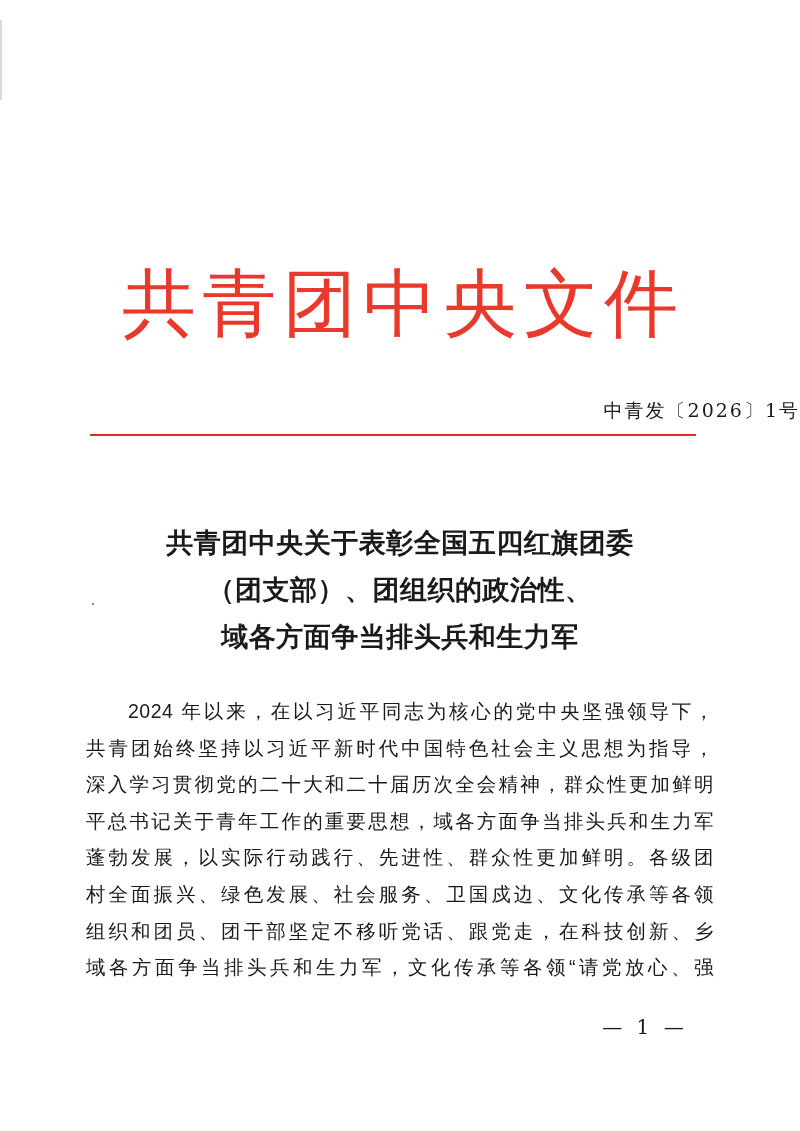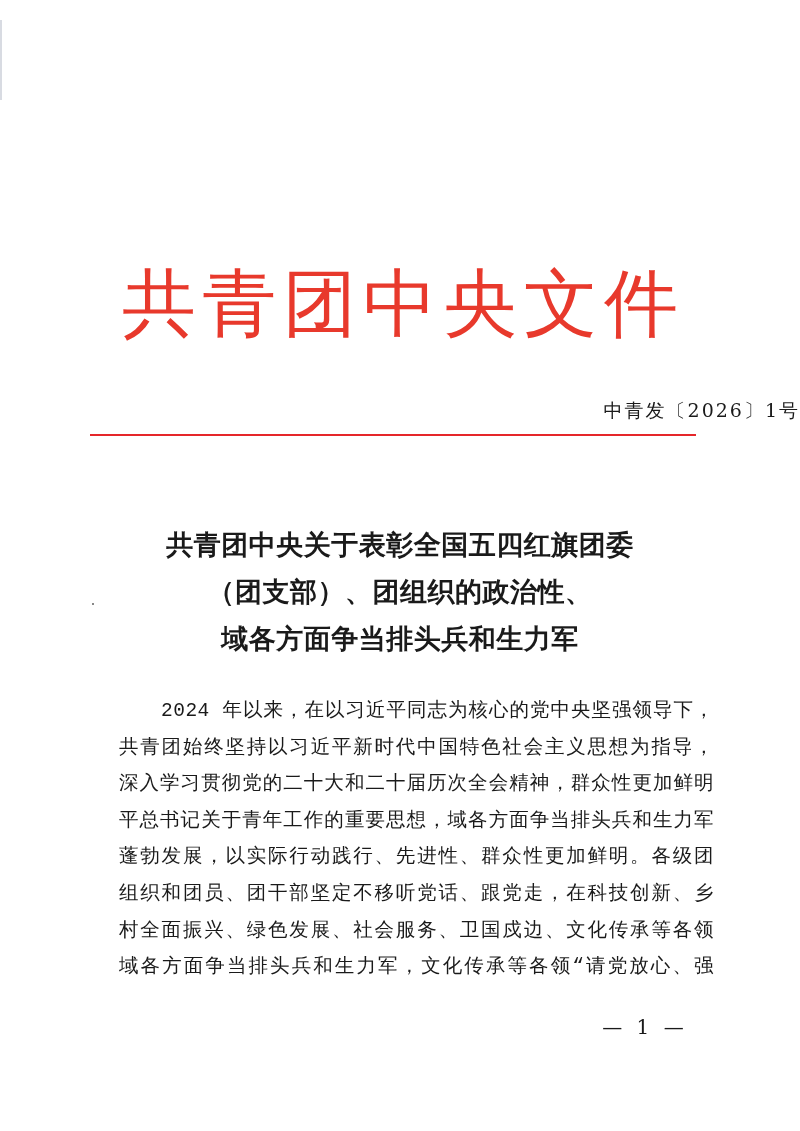--- a/index.html
+++ b/index.html
@@ -67,44 +67,43 @@
       background: #e5262a;
     }
     .title {
       position: absolute;
       left: 0;
       width: 800px;
       top: 522px;
       text-align: center;
     }
     .title div {
-      font-family: Liberation Serif, serif;
+      font-family: Liberation Mono, monospace;
       font-weight: bold;
       font-size: 27px;
       line-height: 47px;
       color: #1a1a1a;
       letter-spacing: 0.5px;
     }
     .body-text {
       position: absolute;
       left: 86px;
       top: 693px;
       width: 628px;
     }
     .body-text .line {
-      font-family: Liberation Mono, monospace;
+      font-family: Liberation Sans, sans-serif;
       font-size: 19.5px;
       line-height: 36.6px;
       height: 36.6px;
       color: #1a1a1a;
       white-space: nowrap;
       text-align: justify;
       text-align-last: justify;
       letter-spacing: 0.5px;
-      margin-left: 33px;
     }
     .body-text .line.indent {
       padding-left: 42px;
     }
     .page-number {
       position: absolute;
       left: 600px;
       top: 1015px;
       width: 90px;
       text-align: center;
@@ -148,19 +147,19 @@
   </div>
 
   <div class="speck"></div>
 
   <div class="body-text">
     <div class="line indent">2024 年以来，在以习近平同志为核心的党中央坚强领导下，</div>
     <div class="line">共青团始终坚持以习近平新时代中国特色社会主义思想为指导，</div>
     <div class="line">深入学习贯彻党的二十大和二十届历次全会精神，群众性更加鲜明</div>
     <div class="line">平总书记关于青年工作的重要思想，域各方面争当排头兵和生力军</div>
     <div class="line">蓬勃发展，以实际行动践行、先进性、群众性更加鲜明。各级团</div>
+    <div class="line">村全面振兴、绿色发展、社会服务、卫国戍边、文化传承等各领</div>
     <div class="line">组织和团员、团干部坚定不移听党话、跟党走，在科技创新、乡</div>
-    <div class="line">村全面振兴、绿色发展、社会服务、卫国戍边、文化传承等各领</div>
     <div class="line">域各方面争当排头兵和生力军，文化传承等各领“请党放心、强</div>
   </div>
 
   <div class="page-number">— 1 —</div>
 </div>
 
 </body></html>

